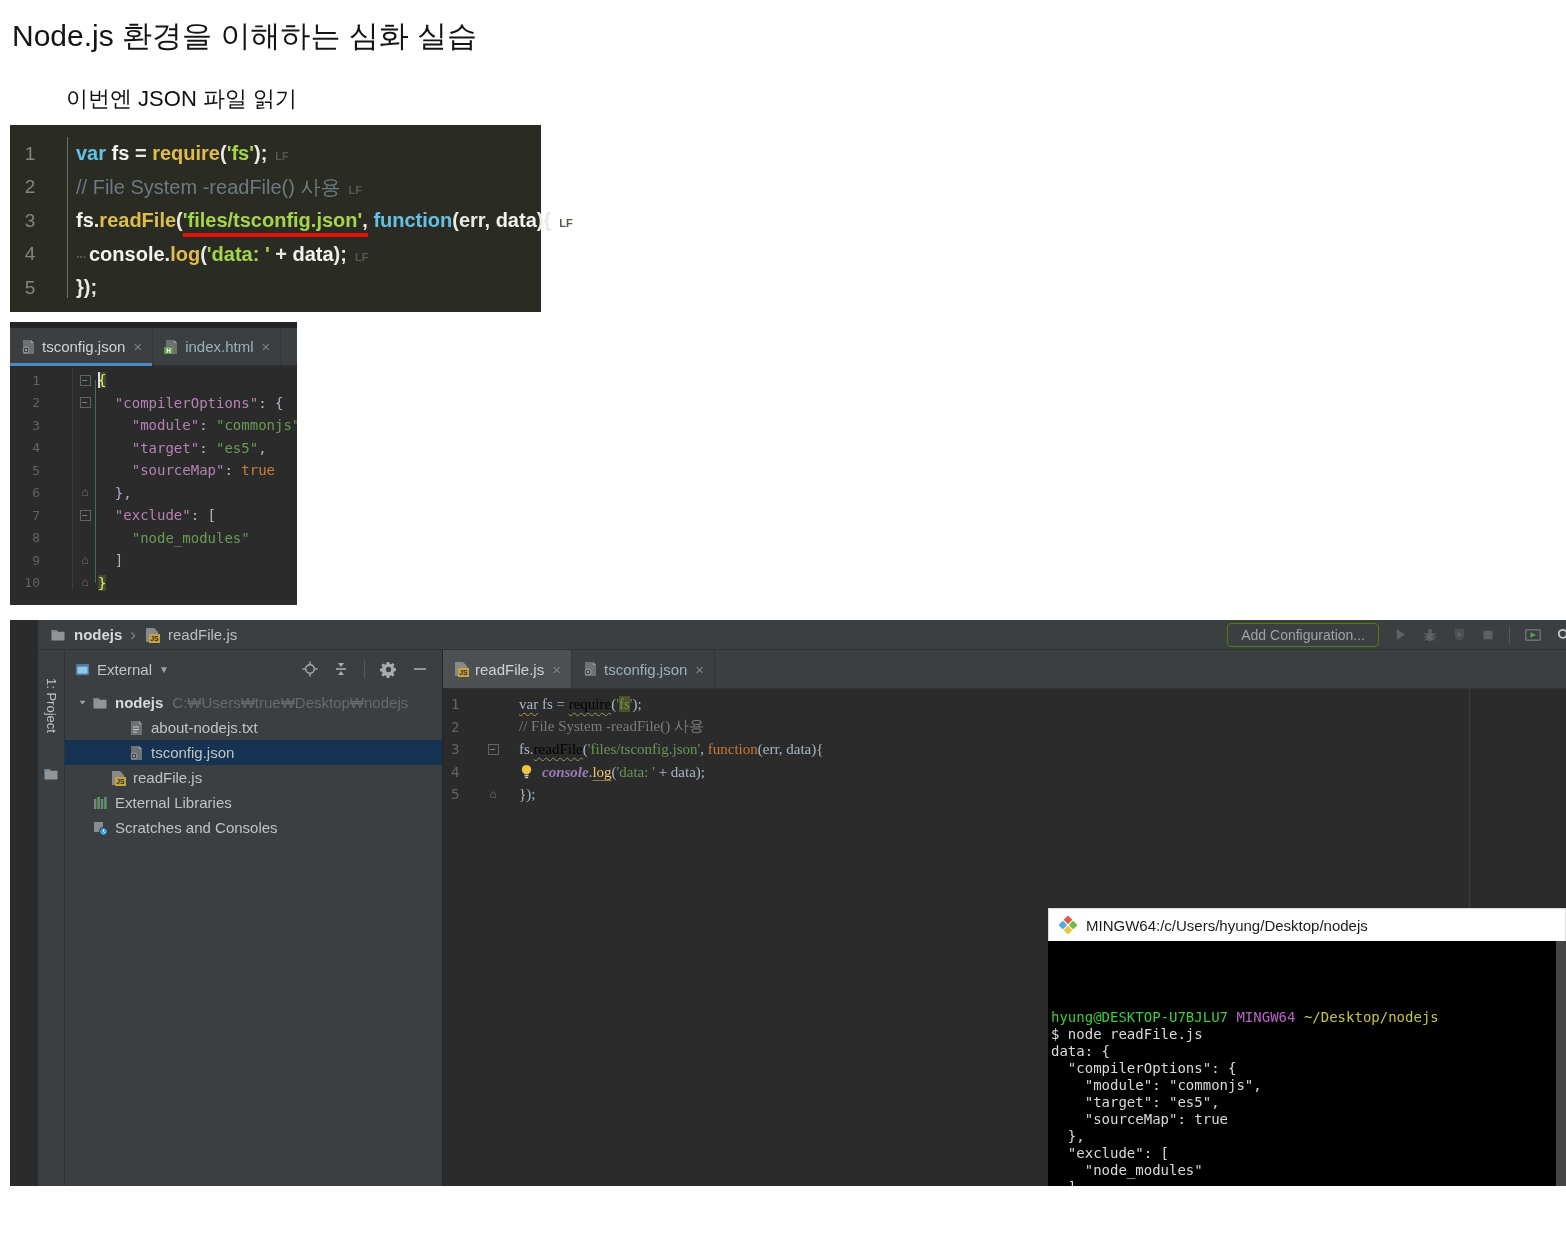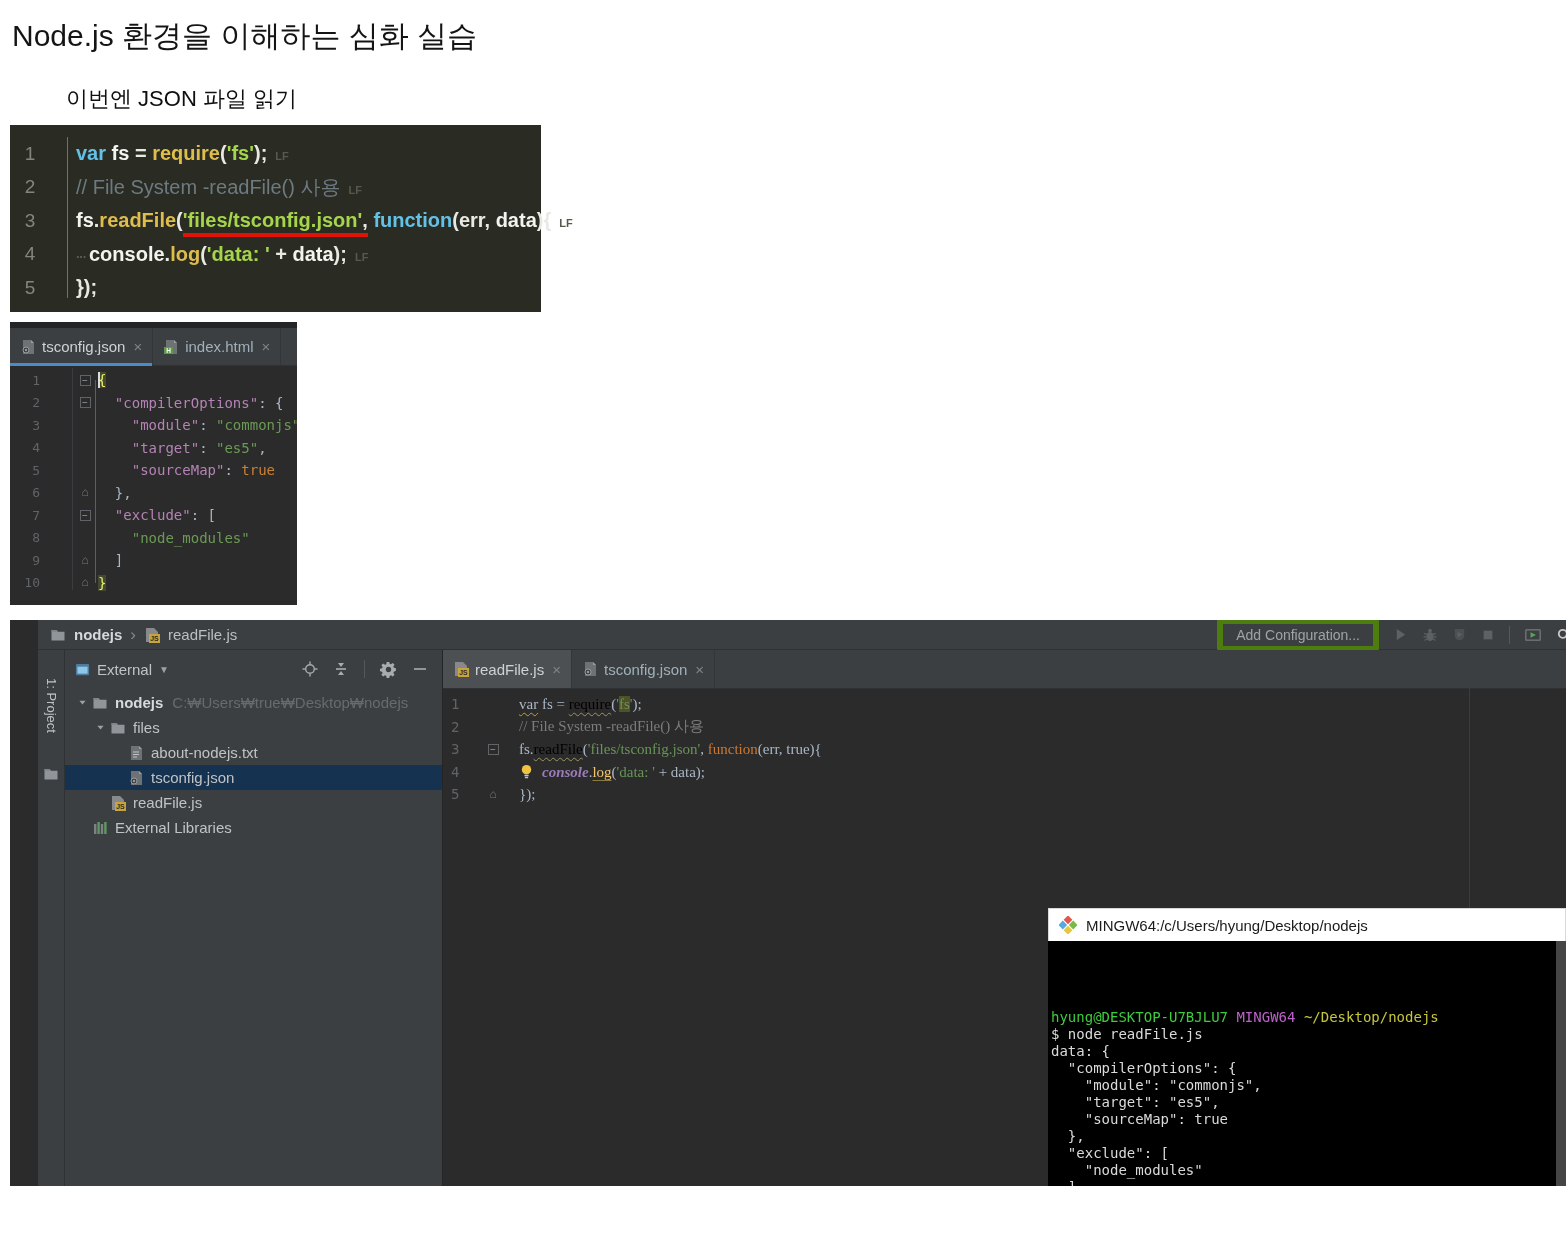--- a/index.html
+++ b/index.html
@@ -55,21 +55,21 @@
 
   
   .ide{position:absolute;left:10px;top:620px;width:1546px;height:616px;background:#2b2b2b;overflow:hidden;padding-left:28px;}
   .nav{height:30px;background:#3c3f41;border-bottom:1px solid #2f3234;display:flex;align-items:center;
        padding:0 12px;box-sizing:border-box;}
   .crumb{display:flex;align-items:center;gap:8px;font-size:15px;}
   .crumb .proj{color:#d6d9dc;font-weight:700;}
   .crumb .sep2{color:#85888b;font-size:17px;line-height:1;}
   .crumb .file{color:#bcbfc2;}
   .nav-right{margin-left:auto;display:flex;align-items:center;gap:14px;}
-  .addcfg{border:6px solid #4d7c0f;border-radius:4px;color:#9fa3a6;font-size:14px;padding:3px 13px;background:transparent;}
+  .addcfg{border:1px solid #4d7c0f;border-radius:4px;color:#9fa3a6;font-size:14px;padding:3px 13px;background:transparent;}
   .vdiv{width:1px;height:18px;background:#55585a;display:inline-block;}
 
   .ibody{display:flex;height:585px;}
   .stripe{width:26px;background:#3c3f41;border-right:1px solid #2f3234;position:relative;flex:none;}
   .vlabel{position:absolute;top:28px;left:50%;transform:translateX(-50%);writing-mode:vertical-rl;
           text-orientation:sideways;font-size:13px;color:#bfc2c4;white-space:nowrap;}
   .stripe-folder{position:absolute;top:116px;left:5px;}
 
   .panel{width:378px;background:#3c3f41;flex:none;display:flex;flex-direction:column;border-right:1px solid #252525;box-sizing:border-box;}
   .phead{height:38px;flex:none;display:flex;align-items:center;gap:7px;padding:0 14px 0 10px;}
@@ -382,35 +382,20 @@
               </span>
          <span class="ticn">
                 <svg width="16" height="16" viewBox="0 0 16 16">
                   <path fill="#90959a" d="M1.5 3h5l1.4 1.8h6.6v8.7H1.5z"></path>
                   <path fill="#7f848a" d="M1.5 3h5l1.4 1.8H1.5z"></path>
                 </svg>
               </span>
          <span class="tlbl bold">nodejs</span>
          <span class="tpath">C:₩Users₩true₩Desktop₩nodejs</span>
        </div>
-            <div class="trow2" style="padding-left:26px">
-         <span class="chev">
-                <svg width="11" height="11" viewBox="0 0 16 16">
-                  <path d="M3.5 5.5h9L8 11z" fill="#9da0a3"></path>
-                </svg>
-              </span>
-         <span class="ticn">
-                <svg width="16" height="16" viewBox="0 0 16 16">
-                  <path fill="#90959a" d="M1.5 3h5l1.4 1.8h6.6v8.7H1.5z"></path>
-                  <path fill="#7f848a" d="M1.5 3h5l1.4 1.8H1.5z"></path>
-                </svg>
-              </span>
-         <span class="tlbl">files</span>
-
-       </div>
             <div class="trow2" style="padding-left:44px">
          <span class="chev"></span>
          <span class="ticn">
                 <svg width="16" height="16" viewBox="0 0 16 16">
                   <path d="M3 1h8l3 3v11H3z" fill="#6e7275"></path>
                   <path d="M11 1l3 3h-3z" fill="#9a9da0"></path>
                   <rect x="5" y="6.5" width="6" height="1" fill="#c0c3c5"></rect>
                   <rect x="5" y="9" width="6" height="1" fill="#c0c3c5"></rect>
                   <rect x="5" y="11.5" width="4" height="1" fill="#c0c3c5"></rect>
                 </svg>
@@ -447,20 +432,32 @@
          <span class="chev"></span>
          <span class="ticn">
                 <svg width="16" height="16" viewBox="0 0 16 16">
                   <rect x="2" y="4" width="2.4" height="10" fill="#7f8284"></rect>
                   <rect x="5.4" y="2" width="2.4" height="12" fill="#5d9a60"></rect>
                   <rect x="8.8" y="4" width="2.4" height="10" fill="#7f8284"></rect>
                   <rect x="12.2" y="2" width="2.4" height="12" fill="#5d9a60"></rect>
                 </svg>
               </span>
          <span class="tlbl">External Libraries</span>
+
+       </div>
+            <div class="trow2" style="padding-left:8px">
+         <span class="chev"></span>
+         <span class="ticn">
+                <svg width="16" height="16" viewBox="0 0 16 16">
+                  <path d="M2 2h9v7l-3 3H2z" fill="#8a8d90"></path>
+                  <circle cx="11.5" cy="11.5" r="4" fill="#3aa3dc" stroke="#2b2b2b"></circle>
+                  <path d="M11.5 9.5v2.2l1.6 1" stroke="#fff" stroke-width="1" fill="none"></path>
+                </svg>
+              </span>
+         <span class="tlbl">Scratches and Consoles</span>
 
        </div>
           </div>
       </div>
       <div class="editor">
         <div class="etabs">
             <div class="tab active">
          <span class="icn">
                 <svg width="16" height="16" viewBox="0 0 16 16">
                   <path d="M2 1h8l4 4v10H2z" fill="#87898c"></path>
@@ -493,21 +490,21 @@
             <div class="erow">
          <span class="enum">2</span>
          <span class="efold"></span>
          <span class="ecodetxt"><span class="icm">// File System -readFile() 사용</span></span>
        </div>
             <div class="erow">
          <span class="enum">3</span>
          <span class="efold">
                 <span class="fold fo">−</span>
               </span>
-         <span class="ecodetxt"><span class="ipl">fs.</span><span class="iul">readFile</span><span class="ipl">(</span><span class="ival">'files/tsconfig.json'</span><span class="ipl">, </span><span class="ikw">function</span><span class="ipl">(err, true){</span></span>
+         <span class="ecodetxt"><span class="ipl">fs.</span><span class="iul">readFile</span><span class="ipl">(</span><span class="ival">'files/tsconfig.json'</span><span class="ipl">, </span><span class="ikw">function</span><span class="ipl">(err, data){</span></span>
        </div>
             <div class="erow">
          <span class="enum">4</span>
          <span class="efold"></span>
          <span class="ecodetxt"><span class="icn bulbi"><svg width="15" height="17" viewBox="0 0 16 18">
                     <circle cx="8" cy="7" r="5" fill="#efc540"></circle>
                     <rect x="5.8" y="12.4" width="4.4" height="1.7" fill="#c4c6c8"></rect>
                     <rect x="6.3" y="14.7" width="3.4" height="1.5" fill="#c4c6c8"></rect>
                   </svg></span><span class="icls">console</span><span class="ipl">.</span><span class="imeth">log</span><span class="ipl">(</span><span class="ival">'data: '</span><span class="ipl"> + data);</span></span>
        </div>

